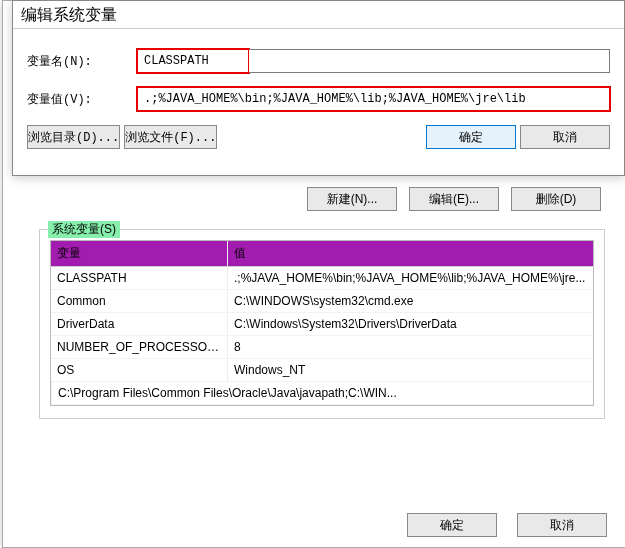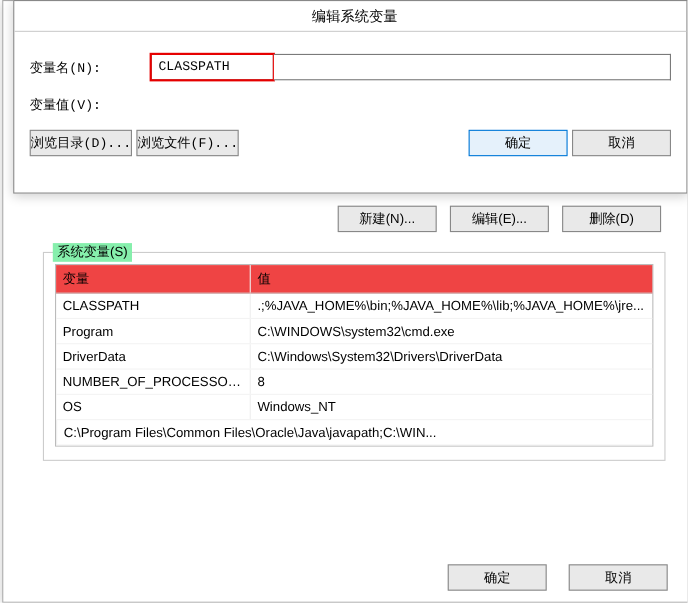--- a/index.html
+++ b/index.html
@@ -1,38 +1,38 @@
 <!DOCTYPE html>
 <html><head>
 <meta charset="utf-8">
 <style>
 * { box-sizing: border-box; margin: 0; padding: 0; }
 body { font-family: "Microsoft YaHei", "Segoe UI", sans-serif; font-size: 12px; background: #fff; width: 625px; height: 548px; overflow: hidden; position: relative; }
 .dialog { position: absolute; background: #fff; border: 1px solid #888; box-shadow: 0 2px 10px rgba(0,0,0,0.2); }
 .dialog-outer { left: 2px; top: 0; width: 624px; height: 548px; border: 1px solid #aaa; padding-left: 16px; }
 .dialog-inner { left: 12px; top: 0; width: 613px; height: 176px; z-index: 10; }
-.titlebar { height: 28px; line-height: 28px; padding-left: 8px; border-bottom: 1px solid #ccc; font-size: 13px; text-align: center; }
+.titlebar { height: 28px; line-height: 28px; padding-left: 8px; border-bottom: 1px solid #ccc; font-size: 16px; }
 .inner-body { padding: 20px 14px 12px 14px; font-family: Liberation Mono, monospace; }
 .field-row { display: flex; align-items: center; margin-bottom: 14px; }
 .field-label { width: 110px; font-size: 12px; }
 .field-input { flex: 1; height: 24px; border: 1px solid #7a7a7a; padding: 0 6px; font-size: 12px; font-family: inherit; }
 .hl-red { outline: 2px solid #e60000; outline-offset: -1px; }
 .hl-red-short { outline: 2px solid #e60000; outline-offset: -1px; }
 .name-wrap { width: 112px; }
 .btn-row { display: flex; gap: 4px; margin-top: 8px; }
 .btn { min-width: 90px; height: 24px; border: 1px solid #888; background: #e9e9e9; font-size: 12px; font-family: inherit; cursor: pointer; }
 .btn.primary { border: 1px solid #0078d7; background: #e5f1fb; }
 .btn-row .spacer { flex: 1; }
 .outer-body { padding: 178px 14px 10px 14px; }
 .midbtns { display: flex; justify-content: flex-end; gap: 12px; padding: 8px 10px 18px 0; }
 .group { border: 1px solid #ccc; margin: 0 6px; padding: 10px 10px 12px 10px; position: relative; }
 .group-label { position: absolute; top: -9px; left: 8px; background: #86efac; padding: 0 4px; font-size: 12px; }
 .table { border: 1px solid #bbb; width: 100%; }
 .thead, .trow { display: flex; font-size: 12px; }
-.thead { background: #ef4444; border-bottom: 1px solid #ccc; }
+.thead { background: #a21caf; border-bottom: 1px solid #ccc; }
 .th, .td { padding: 4px 6px; white-space: nowrap; overflow: hidden; text-overflow: ellipsis; }
 .col1 { width: 176px; }
 .col2 { flex: 1; border-left: 1px solid #eee; }
 .trow { border-bottom: 1px solid #f3f3f3; }
 .lowerbtns { display: flex; justify-content: flex-end; gap: 12px; padding: 12px 4px 0 0; }
 .footer { position: absolute; bottom: 10px; right: 18px; display: flex; gap: 20px; }
 </style>
 </head>
 <body>
 
@@ -50,21 +50,21 @@
         <div class="thead">
           <div class="th col1">变量</div>
           <div class="th col2">值</div>
         </div>
         <div id="tbody">
             <div class="trow">
               <div class="td col1">CLASSPATH</div>
               <div class="td col2">.;%JAVA_HOME%\bin;%JAVA_HOME%\lib;%JAVA_HOME%\jre...</div>
             </div>
             <div class="trow">
-              <div class="td col1">Program</div>
+              <div class="td col1">Common</div>
               <div class="td col2">C:\WINDOWS\system32\cmd.exe</div>
             </div>
             <div class="trow">
               <div class="td col1">DriverData</div>
               <div class="td col2">C:\Windows\System32\Drivers\DriverData</div>
             </div>
             <div class="trow">
               <div class="td col1">NUMBER_OF_PROCESSORS</div>
               <div class="td col2">8</div>
             </div>
@@ -91,20 +91,21 @@
   <div class="inner-body">
     <div class="field-row">
       <div class="field-label">变量名(N):</div>
       <div class="name-wrap hl-red-short">
         <input class="field-input" style="border: 1px solid rgb(122, 122, 122); width: 100%;" value="CLASSPATH">
       </div>
       <div style="flex:1"><input class="field-input" style="border-left: none; width: 100%;"></div>
     </div>
     <div class="field-row">
       <div class="field-label">变量值(V):</div>
+      <input class="field-input hl-red" value=".;%JAVA_HOME%\bin;%JAVA_HOME%\lib;%JAVA_HOME%\jre\lib" style="">
     </div>
     <div class="btn-row">
       <button class="btn">浏览目录(D)...</button>
       <button class="btn">浏览文件(F)...</button>
       <div class="spacer"></div>
       <button class="btn primary">确定</button>
       <button class="btn">取消</button>
     </div>
   </div>
 </div>

